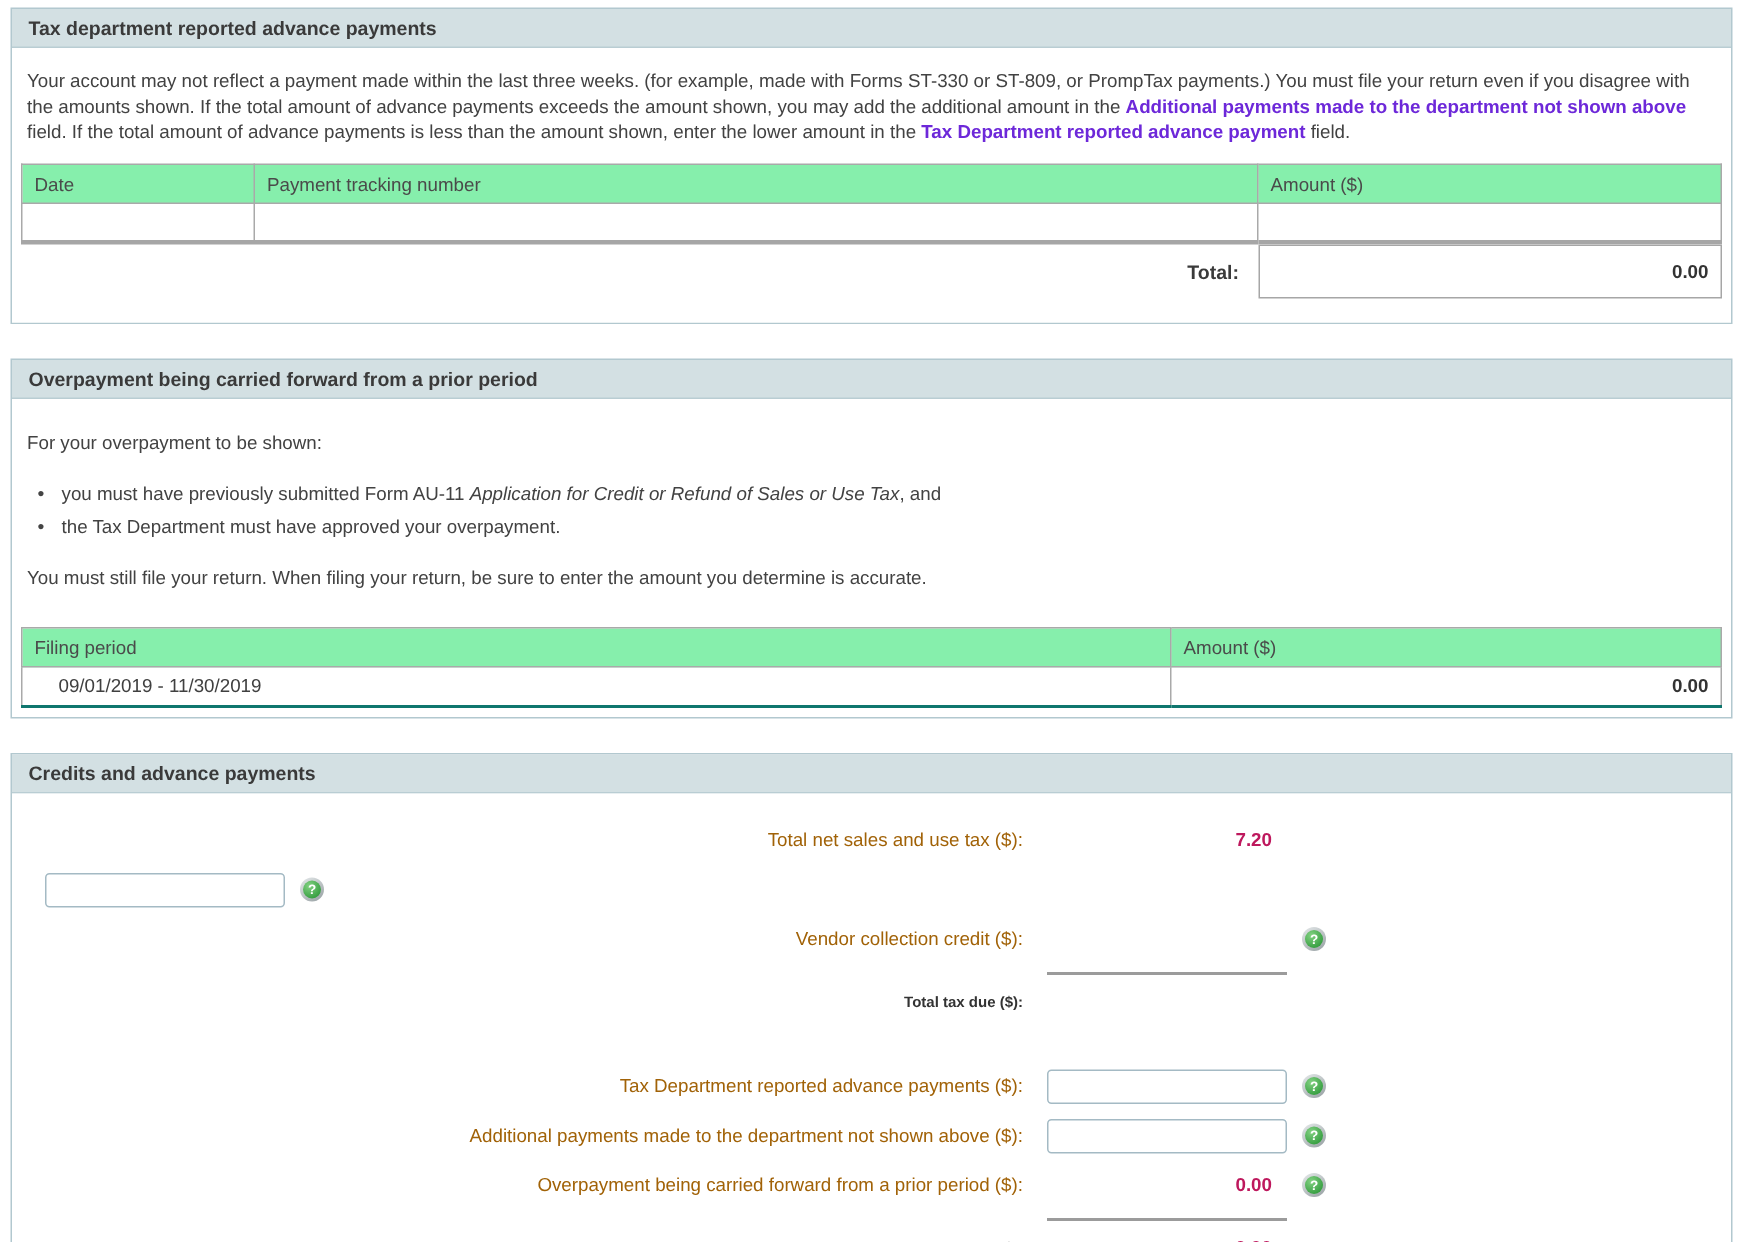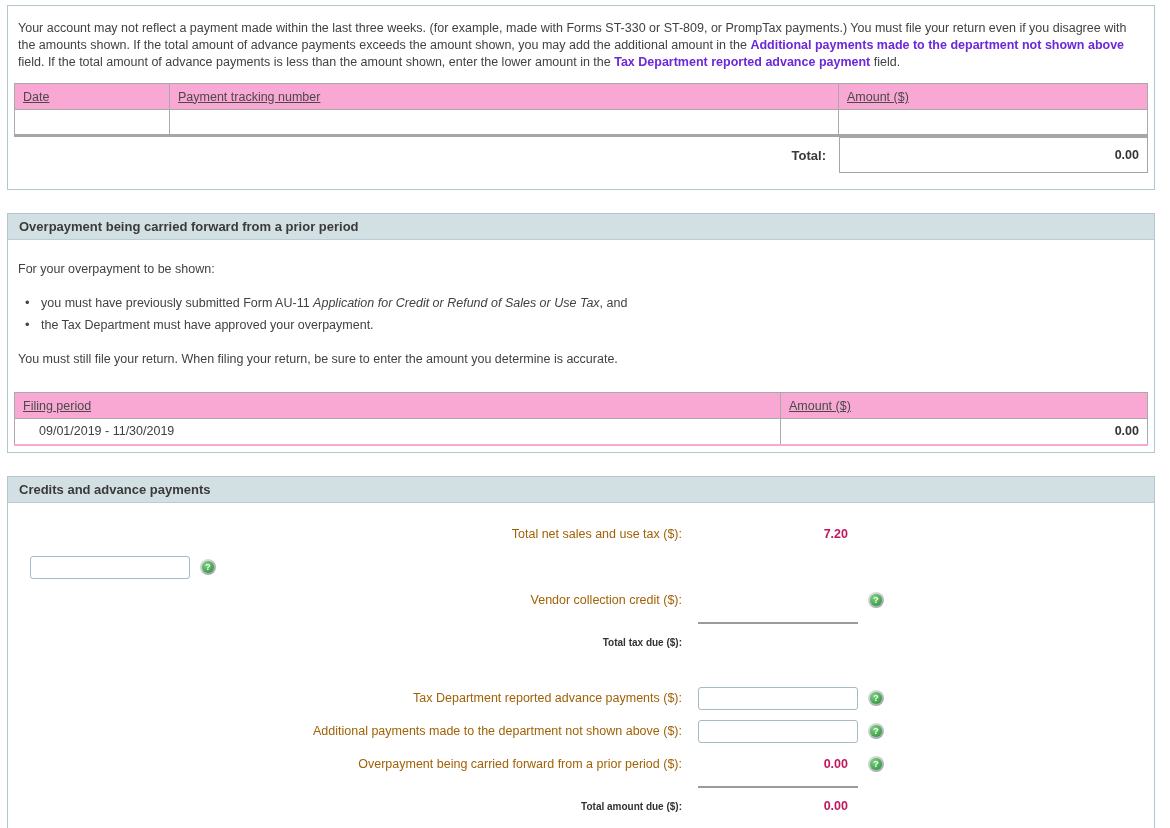--- a/index.html
+++ b/index.html
@@ -20,26 +20,26 @@
   .panel-body { padding:6px; background:#fff; }
 
   
   .intro { margin:8px 4px 12px; line-height:17px; color:#424242; }
   .intro b, .line b { color:#6d28d9; }
   .line { line-height:22px; margin:12px 4px; color:#424242; }
 
   
   table.grid { width:100%; border-collapse:collapse; table-layout:fixed; }
   .grid th {
-    background:#f9a8d4; border:1px solid #a9a9a9; font-weight:normal;
-    text-align:left; padding:4px 8px; height:26px; color:#4a4a4a; font-size:12.5px;text-decoration:underline;
+    background:#86efac; border:1px solid #a9a9a9; font-weight:normal;
+    text-align:left; padding:4px 8px; height:26px; color:#4a4a4a; font-size:12.5px;
   }
   .grid td { border:1px solid #a9a9a9; padding:4px 8px; height:26px; background:#fff; }
   .grid tr.rule3 td { border-bottom:3px solid #a6a6a6; }
-  .grid tr.rule2 td { border-bottom:2px solid #f9a8d4;padding-left:24px; }
+  .grid tr.rule2 td { border-bottom:2px solid #0f766e;padding-left:24px; }
   td.amt-cell { text-align:right; font-weight:bold; color:#333; }
 
   
   .total-row { display:flex; justify-content:flex-end; align-items:center; margin:0 0 10px 0; }
   .total-label { font-weight:bold; font-size:13px; color:#3a3a3a; margin-right:13px; }
   .total-box {
     width:309px; height:36px; border:1px solid #a6a6a6; background:#fff;
     display:flex; align-items:center; justify-content:flex-end; padding-right:8px;
     font-weight:bold; color:#333;
   }
@@ -79,20 +79,21 @@
     font:inherit; color:#222; background:linear-gradient(#fdfdfd,#ececec);
     border:1px solid #8c8c8c; border-radius:4px; padding:5px 11px; cursor:pointer;
   }
 </style>
 </head>
 <body>
 
 <div class="page">
 
   <div class="panel">
+    <div class="panel-header">Tax department reported advance payments</div>
     <div class="panel-body">
       <p class="intro"><span>Your account may not reflect a payment made within the last three weeks. (for example, made with Forms ST-330 or ST-809, or PrompTax payments.) You must file your return even if you disagree with the amounts shown. If the total amount of advance payments exceeds the amount shown, you may add the additional amount in the </span><b>Additional payments made to the department not shown above</b><span> field. If the total amount of advance payments is less than the amount shown, enter the lower amount in the </span><b>Tax Department reported advance payment</b><span> field.</span></p>
 
       <table class="grid">
         <colgroup>
             <col style="width:155px">
             <col>
             <col style="width:309px">
           </colgroup>
         <tbody>

